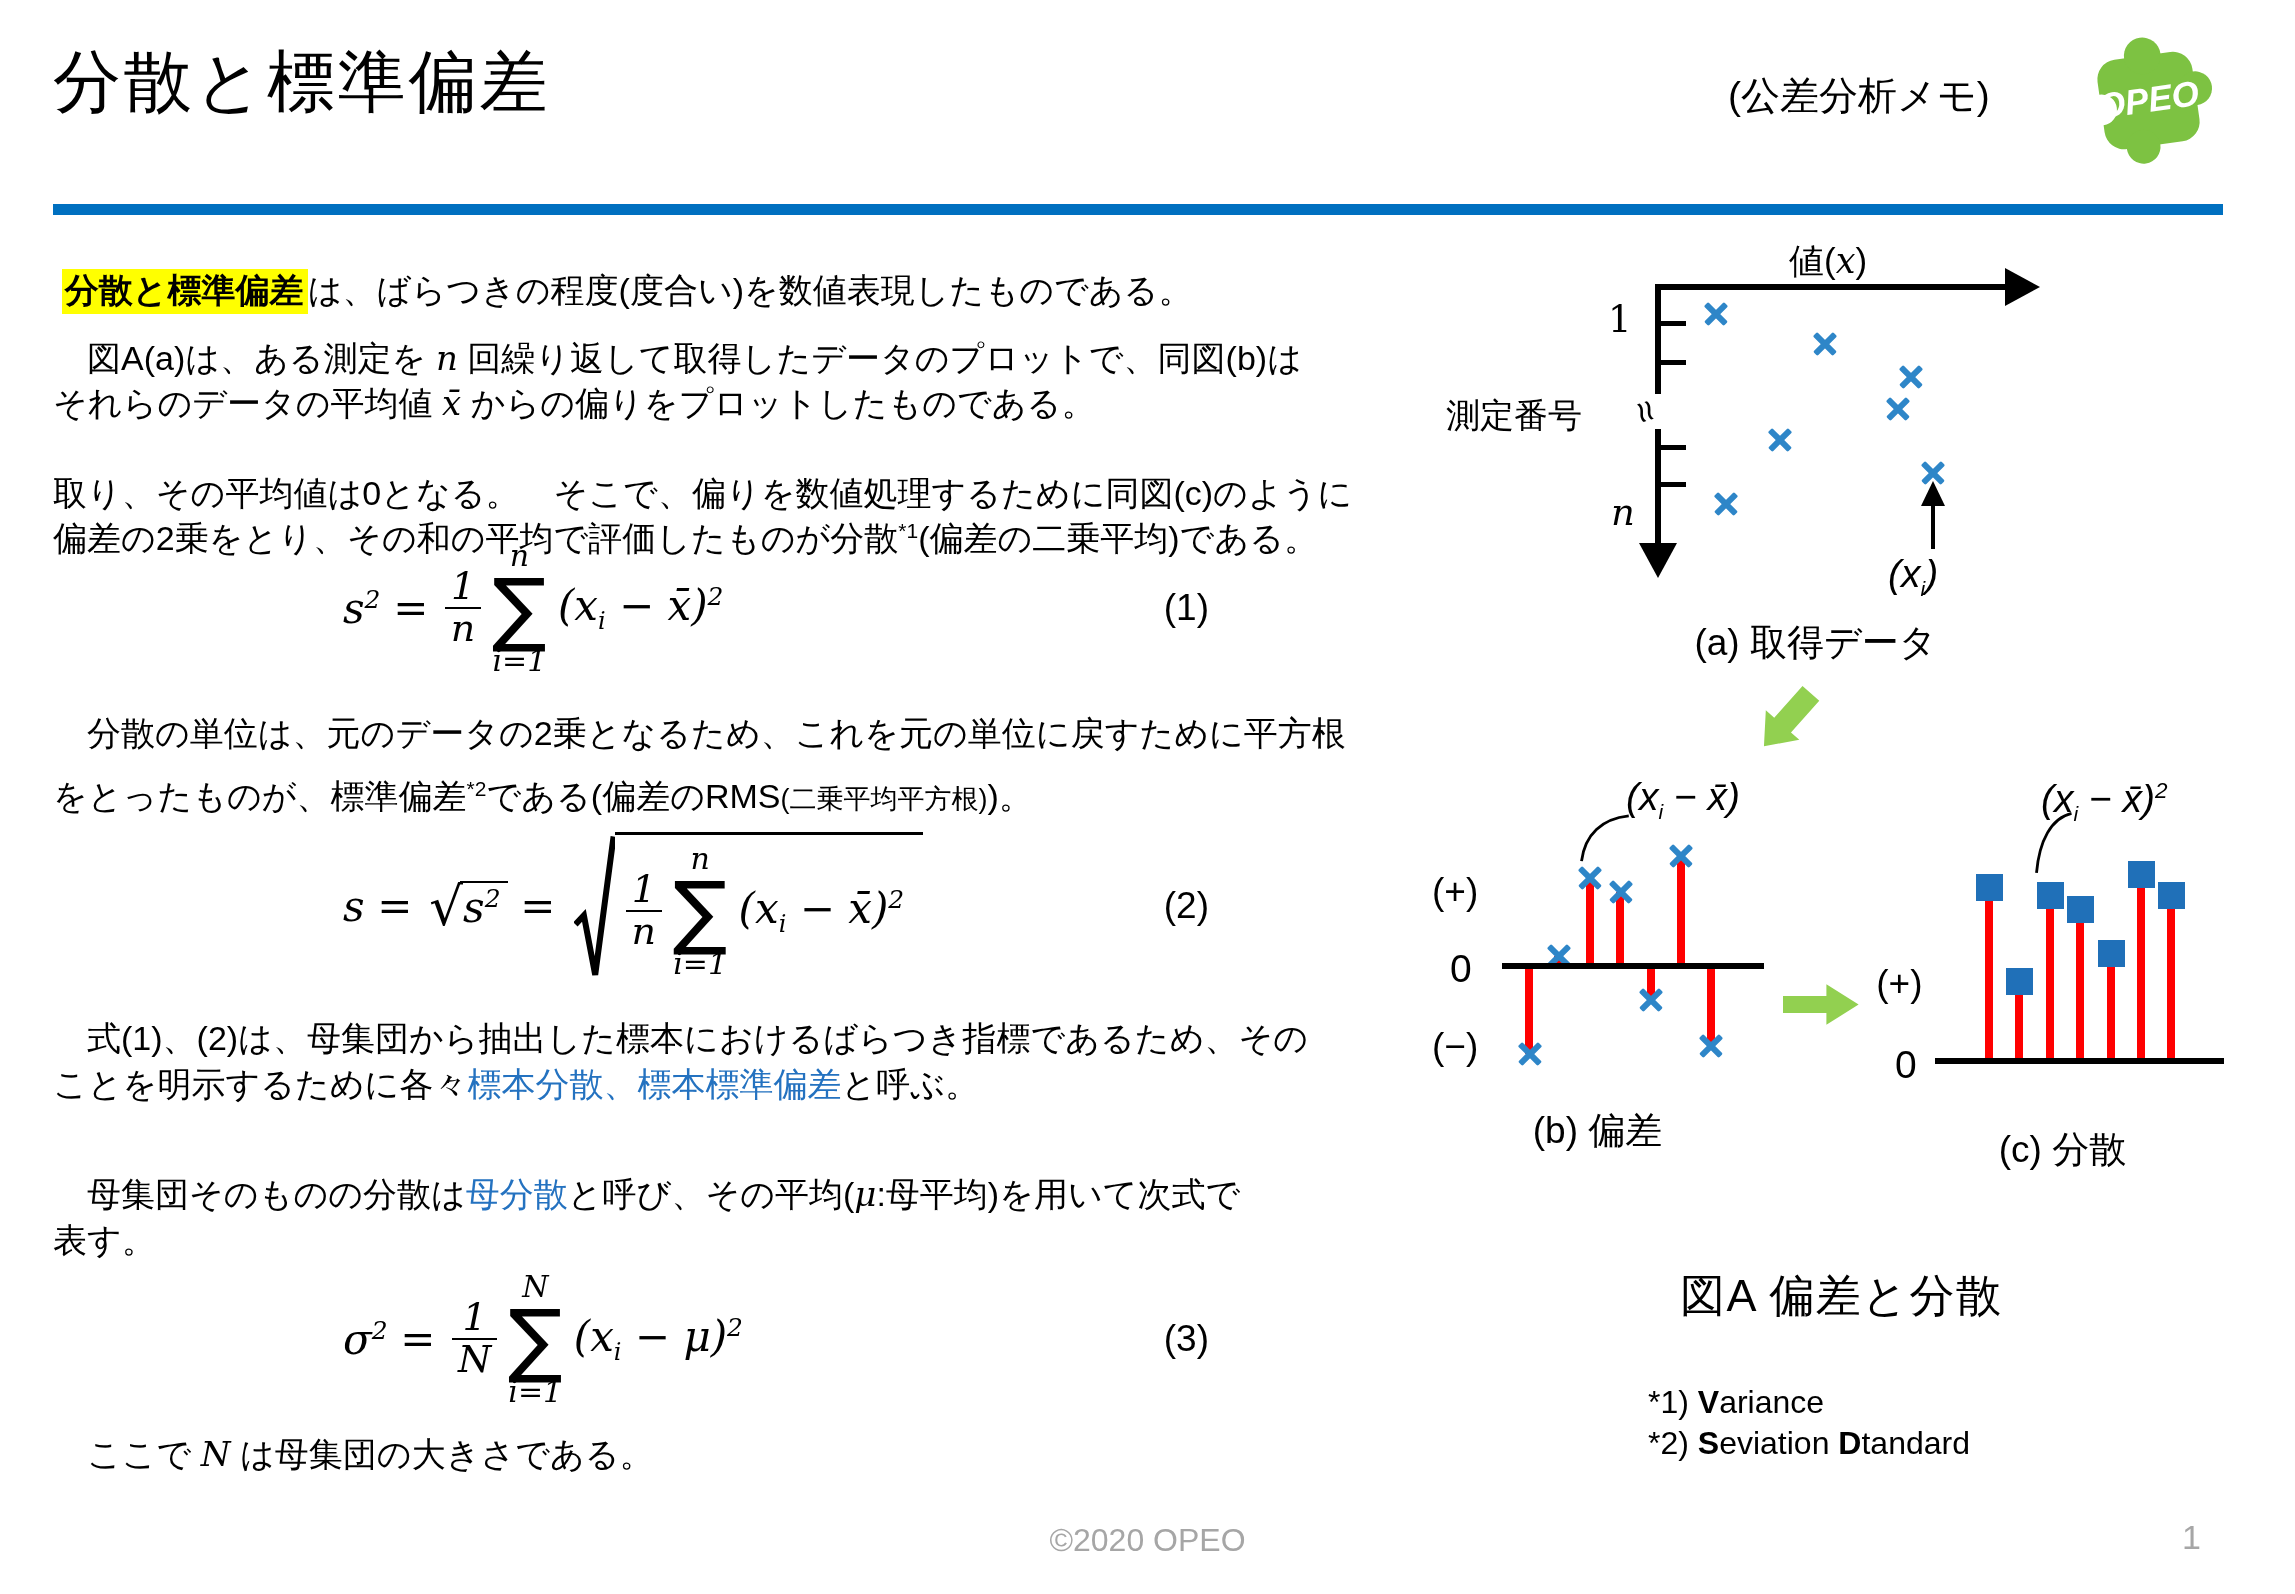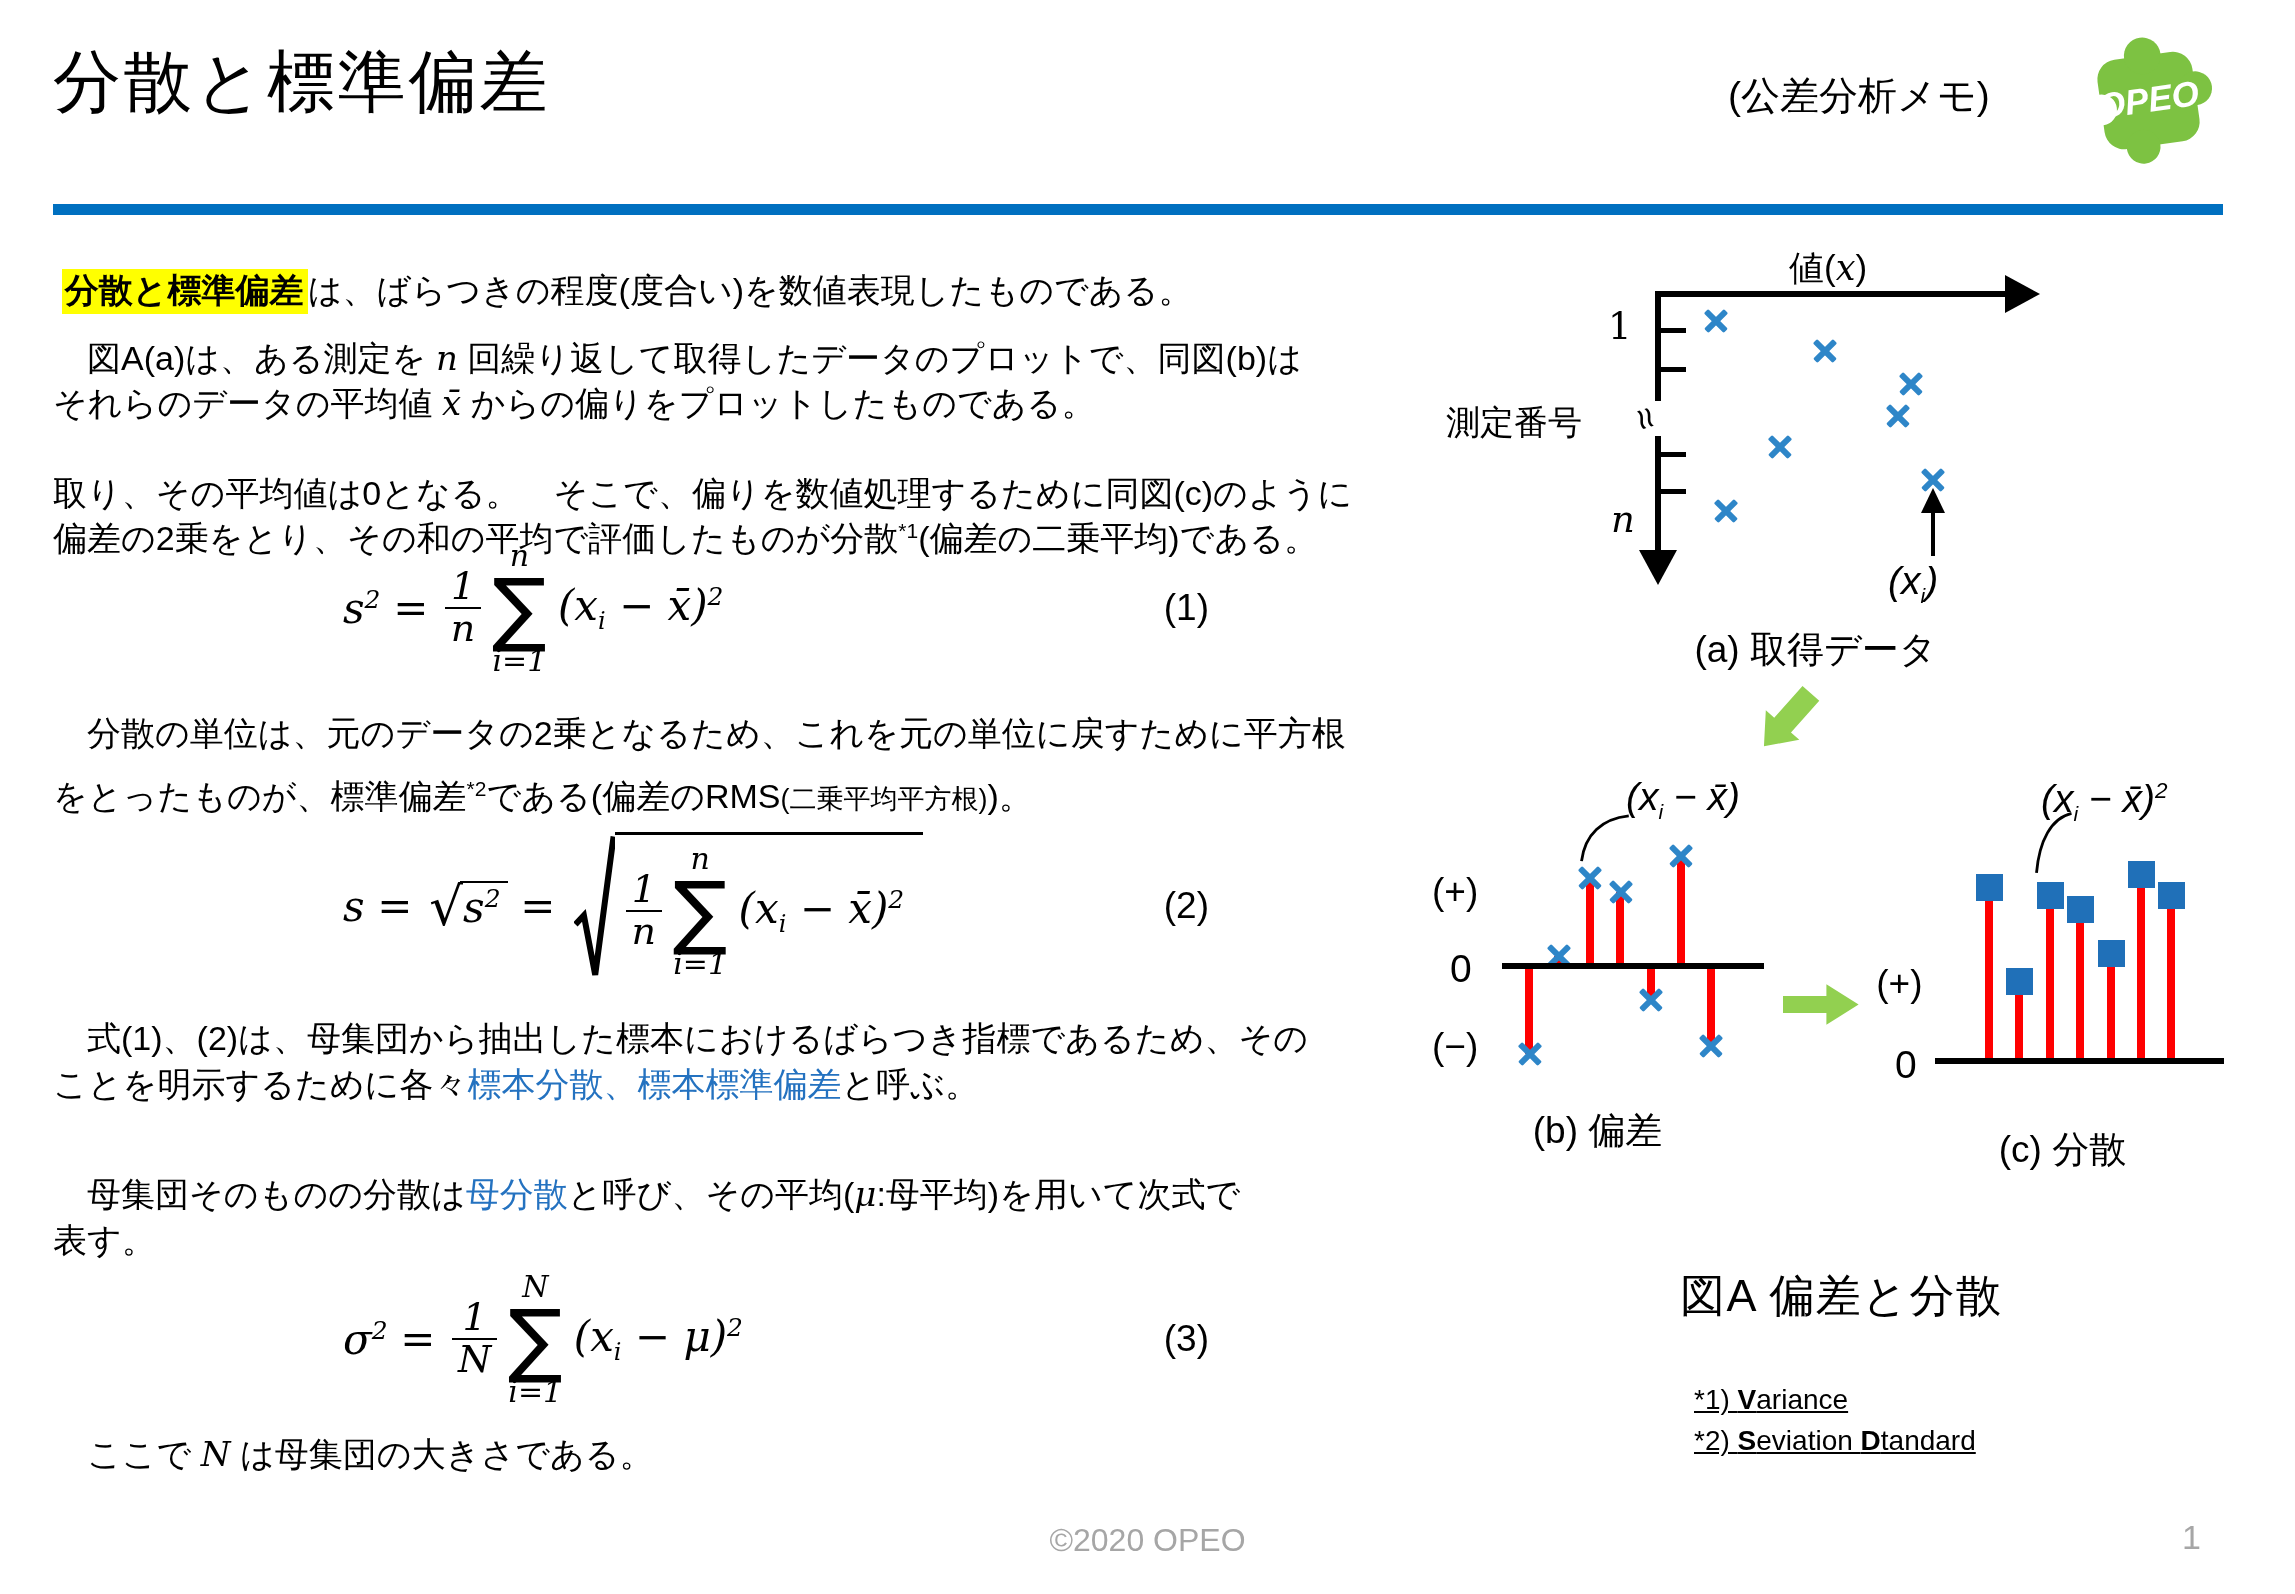--- a/index.html
+++ b/index.html
@@ -65,21 +65,21 @@
         background:var(--marker);border-radius:1.4px;}
   .xmark::before{transform:rotate(45deg);}
   .xmark::after{transform:rotate(-45deg);}
   .stem{position:absolute;width:8.4px;background:var(--red);}
   .square{position:absolute;background:var(--square);}
   .anno{position:absolute;font-size:39px;font-family:Liberation Sans, sans-serif;
         font-style:italic;white-space:nowrap;}
   .anno sub{font-size:21px;} .anno sup{font-size:22.5px;}
   .conn{position:absolute;}
   .figure-caption-big{position:absolute;left:1680px;top:1266px;font-size:45px;letter-spacing:1.4px;white-space:nowrap;}
-  .footnote{position:absolute;left:1694px;font-size:28px;white-space:nowrap;text-decoration:underline;}
+  .footnote{position:absolute;left:1648px;font-size:32px;white-space:nowrap;}
   .copyright{position:absolute;left:0;top:1522px;width:2295px;text-align:center;
              font-size:32px;color:var(--gray);}
   .pagenum{position:absolute;left:2182px;top:1518px;font-size:34px;color:var(--gray);}
 </style>
 </head>
 <body>
 
 <div class="slide">
 
   <div class="title">分散と標準偏差</div>
@@ -183,21 +183,21 @@
         <span class="lim">i=1</span>
       </span>
     <span class="fbody"><span>(x</span><sub>i</sub><span> − μ)</span><sup>2</sup></span>
     <span class="eqtag">(3)</span>
   </div>
 
   <div class="line" style="top:1435px">
     <span>　ここで </span><span class="m">N</span><span> は母集団の大きさである。</span>
   </div>
 
-  <div class="fig" style="left:1429px;top:232px;width:634px;height:465px">
+  <div class="fig" style="left:1429px;top:225px;width:634px;height:465px">
     <div class="fig-label" style="left:360px;top:12.7px;font-size:35px">
       <span>値(</span><span class="m">x</span><span>)</span>
     </div>
     <div class="axis-h" style="left:229px;top:59px;width:352px"></div>
     <div class="arr-right" style="left:576px;top:43px"></div>
     <div class="axis-v" style="left:226px;top:59px;height:263px"></div>
     <div class="arr-down" style="left:210px;top:318px"></div>
     <div class="tick" style="left:232px;top:96px"></div>
     <div class="tick" style="left:232px;top:135px"></div>
     <div class="tick" style="left:232px;top:220px"></div>

